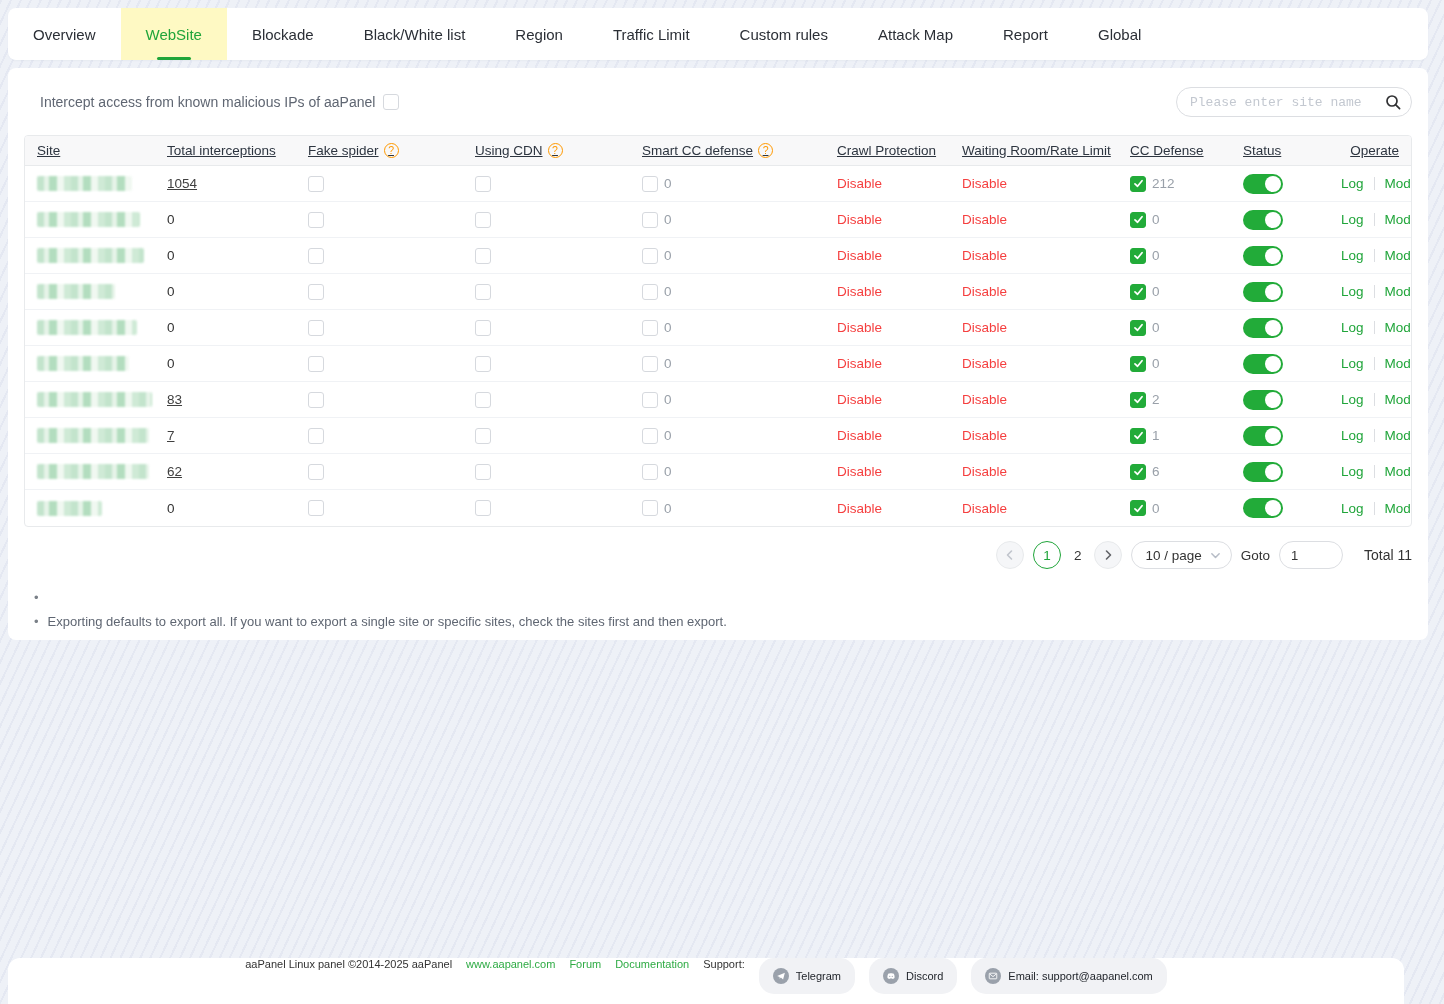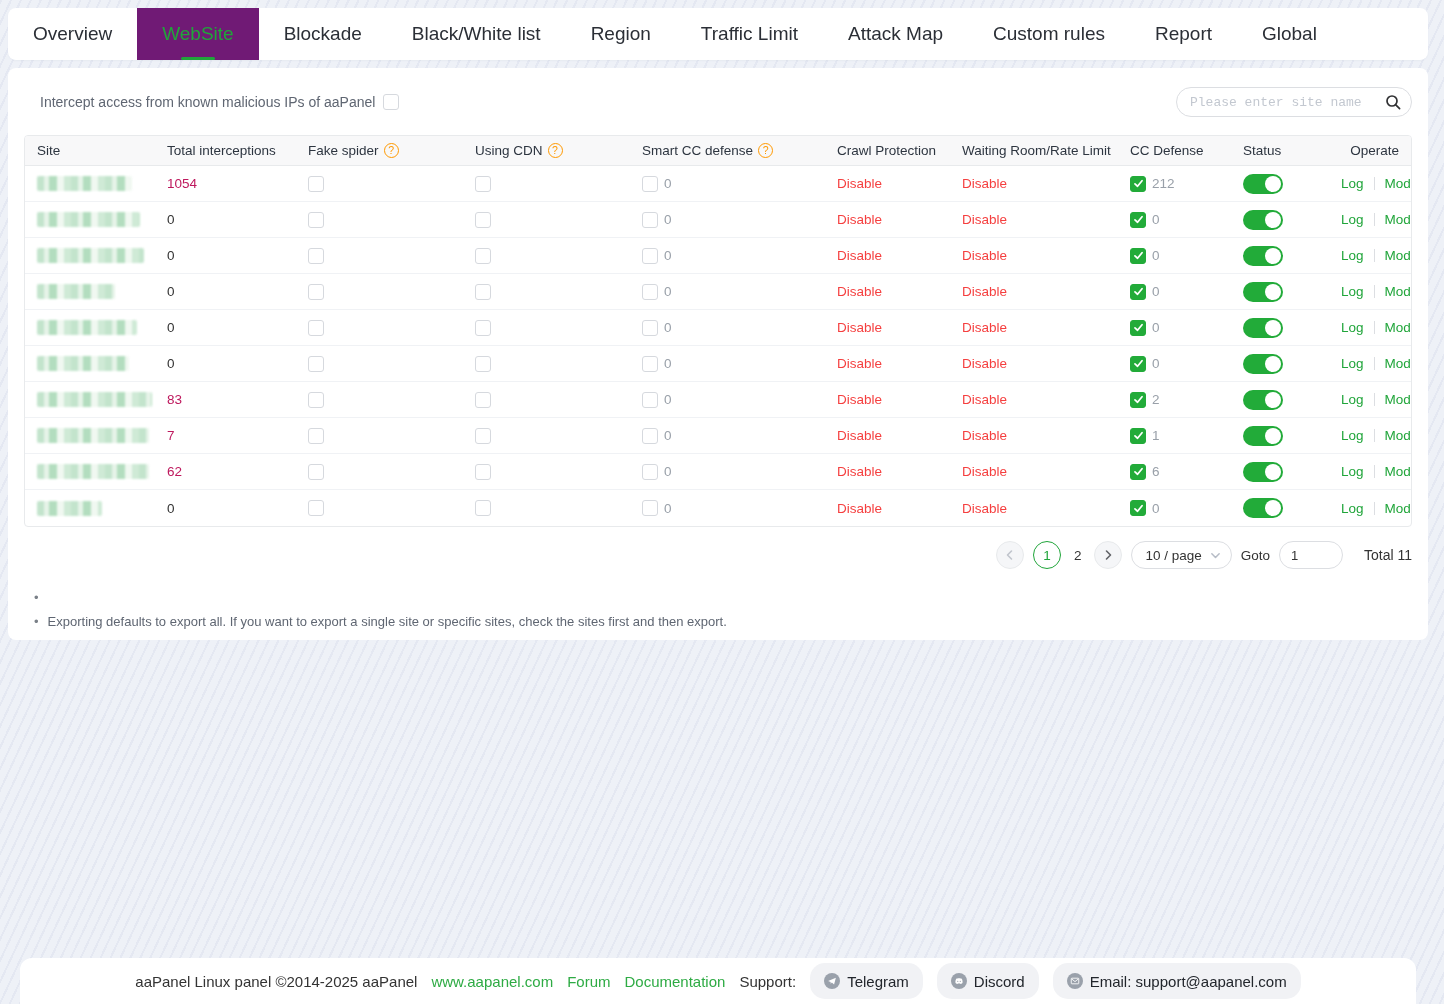--- a/index.html
+++ b/index.html
@@ -8,52 +8,52 @@
     font-family:"Liberation Sans", sans-serif;
     color:#333;
     background-color:#eef1f7;
     background-image:repeating-linear-gradient(115deg, rgba(130,140,190,0.09) 0px, rgba(130,140,190,0.09) 2px, transparent 2px, transparent 9px);
     position:relative;
   }
   .card { background:#fff; border-radius:8px; position:absolute; }
 
   
   #tabbar { top:8px; left:8px; width:1420px; height:52px; display:flex; align-items:stretch; box-shadow:0 1px 2px rgba(60,70,100,.04); }
-  .tab { display:flex; align-items:center; padding:0 25px; font-size:19px; color:#2b2f36; cursor:pointer; position:relative; }
+  .tab { display:flex; align-items:center; padding:0 25px; font-size:15px; color:#2b2f36; cursor:pointer; position:relative; }
   .tab:first-child { border-radius:8px 0 0 8px; }
-  .tab.active { background:#701a75; color:#20a53a; }
+  .tab.active { background:#fef9c3; color:#20a53a; }
   .tab.active::after { content:""; position:absolute; left:50%; transform:translateX(-50%); bottom:0; width:34px; height:3px; background:#20a53a; border-radius:2px; }
 
   
   #main { top:68px; left:8px; width:1420px; height:572px; }
   #toolbar { display:flex; justify-content:space-between; align-items:center; padding:19px 16px 0 32px; }
   #intercept { display:flex; align-items:center; font-size:14px; color:#5f6672; }
   .checkbox { width:16px; height:16px; border:1px solid #d6d9de; border-radius:3px; background:#fff; display:inline-block; }
   #intercept .checkbox { margin-left:8px; }
   #searchbox { position:relative; width:236px; }
   #searchbox input { width:236px; height:30px; border:1px solid #dcdee2; border-radius:16px; padding:0 34px 0 13px; font-size:13px; color:#333; outline:none; font-family:Liberation Mono, monospace; }
   #searchbox input::placeholder { color:#c3c8d0; }
   #search-icon { position:absolute; right:11px; top:7px; }
 
   
   #table { margin:18px 16px 0 16px; border:1px solid #e8eaec; border-radius:4px; overflow:hidden; }
   .tgrid { display:grid; grid-template-columns:142px 141px 167px 167px 195px 125px 168px 113px 98px 1fr; align-items:center; }
   #thead { background:#f8f8f9; height:30px; font-size:13.5px; color:#2d3540; border-bottom:1px solid #e8eaec; }
-  .th { display:flex; align-items:center; gap:5px; }
+  .th { display:flex; align-items:center; gap:5px;text-decoration:underline; }
   .th:first-child { padding-left:12px; }
   .th:last-child { justify-content:flex-end; padding-right:12px; }
   .row { height:36px; font-size:13.5px; border-bottom:1px solid #f0f2f5; }
   .row:last-child { border-bottom:none; }
   .cell { display:flex; align-items:center; gap:6px; }
   .cell:first-child { padding-left:12px; }
   .cell:last-child { justify-content:flex-end; padding-right:12px; }
   .site-blur { height:15px; border-radius:2px; opacity:.85; filter:blur(1.3px);
     background-image:repeating-linear-gradient(90deg,#b9e0c4 0 7px,#e2f2e5 7px 12px,#a6d8b4 12px 20px,#eef7ef 20px 27px,#c7e7cf 27px 34px);
   }
-  .num-red { color:#be185d; }
+  .num-red { color:#404040;text-decoration:underline; }
   .num-zero { color:#333; }
   .count { color:#99a0a9; }
   .state-disable { color:#f53f3f; }
   .checkbox.checked { background:#22ab39; border-color:#22ab39; display:inline-flex; align-items:center; justify-content:center; }
   .toggle { width:40px; height:20px; border-radius:10px; background:#22ab39; position:relative; cursor:pointer; }
   .toggle .knob { position:absolute; top:2px; right:2px; width:16px; height:16px; border-radius:50%; background:#fff; }
   .oplink { color:#20a53a; cursor:pointer; }
   .opdivider { width:1px; height:13px; background:#dcdee2; margin:0 4px; }
   .help-icon { width:15px; height:15px; border:1px solid #ff9900; border-radius:50%; color:#ff9900; font-size:10.5px; display:inline-flex; align-items:center; justify-content:center; line-height:1; cursor:pointer; }
 
@@ -65,37 +65,37 @@
   #page-size { height:28px; border:1px solid #dcdee2; border-radius:15px; display:flex; align-items:center; gap:8px; padding:0 10px 0 13px; cursor:pointer; }
   #goto-input { width:64px; height:28px; border:1px solid #dcdee2; border-radius:15px; padding:0 11px; font-size:13px; color:#333; outline:none; font-family:"Liberation Sans",sans-serif; }
   #total { margin-left:12px; font-size:14px; }
 
   
   #notes { margin:17px 16px 0 26px; font-size:13px; color:#5f6672; }
   #notes .note { display:flex; gap:9px; line-height:24px; }
   #notes .bullet { color:#7a8088; }
 
   
-  #footer { top:958px; left:20px; width:1396px; height:46px; border-radius:12px 12px 0 0; display:flex; align-items:center; justify-content:center; gap:14px; font-size:15px; }
+  #footer { top:958px; left:8px; width:1396px; height:46px; border-radius:12px 12px 0 0; display:flex; align-items:flex-start; justify-content:center; gap:14px; font-size:11px; }
   .flink { color:#2eab44; cursor:pointer; }
   .pill { display:flex; align-items:center; gap:7px; background:#f1f2f5; border-radius:15px; height:36px; padding:0 14px; cursor:pointer; color:#22262c; }
   .picon { width:16px; height:16px; border-radius:50%; background:#9aa1ab; display:flex; align-items:center; justify-content:center; }
 </style>
 </head>
 <body>
 
 <div id="tabbar" class="card">
     <div class="tab">Overview</div>
     <div class="tab active">WebSite</div>
     <div class="tab">Blockade</div>
     <div class="tab">Black/White list</div>
     <div class="tab">Region</div>
     <div class="tab">Traffic Limit</div>
+    <div class="tab">Custom rules</div>
     <div class="tab">Attack Map</div>
-    <div class="tab">Custom rules</div>
     <div class="tab">Report</div>
     <div class="tab">Global</div>
   </div>
 
 <div id="main" class="card">
 
   <div id="toolbar">
     <div id="intercept">
       <span>Intercept access from known malicious IPs of aaPanel</span>
       <span class="checkbox"></span>

